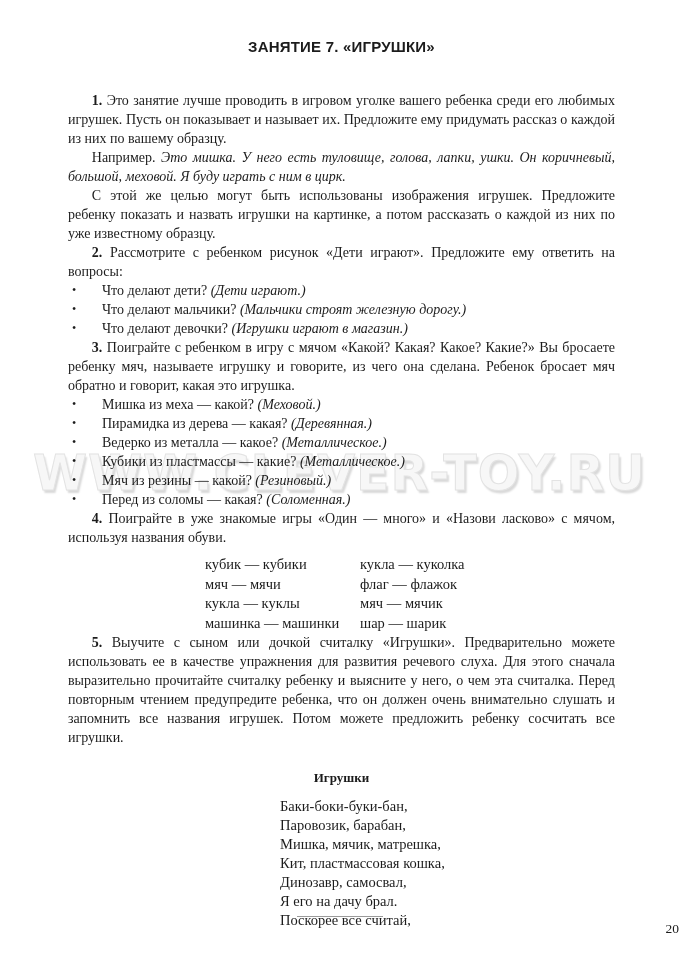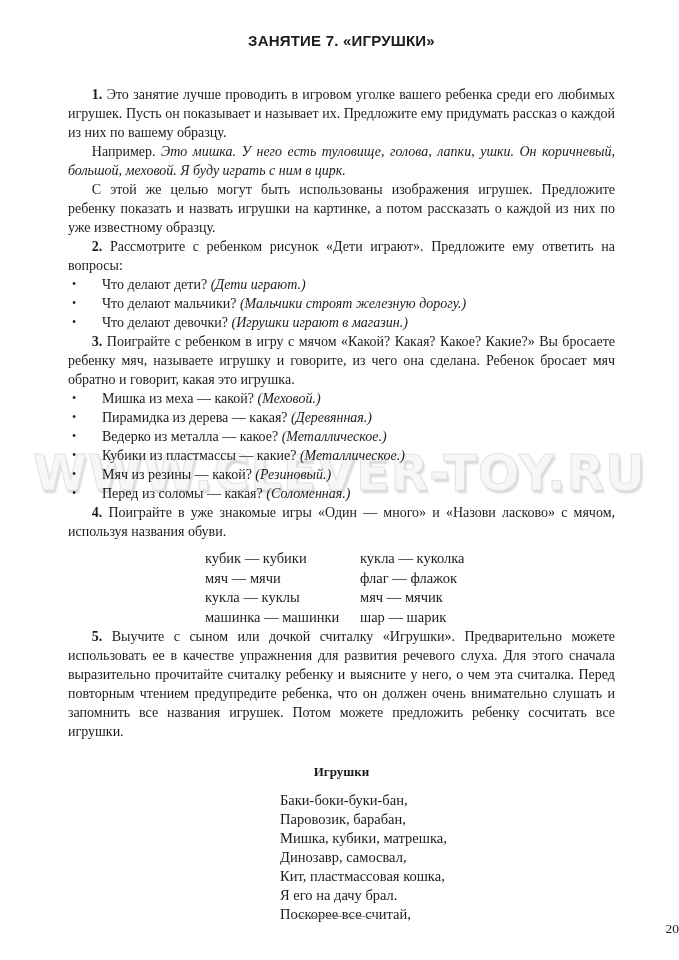--- a/index.html
+++ b/index.html
@@ -15,21 +15,21 @@
     position:relative;
     z-index:2;
     padding:26px 64px 0 68px;
   }
   .title{
     font-family:"Liberation Sans", sans-serif;
     font-weight:bold;
     font-size:15px;
     text-align:center;
     letter-spacing:.2px;
-    margin:6px 0 36px 0;
+    margin:12px 0 36px 0;
   }
   .para{
     margin:0;
     font-size:14px;
     line-height:19px;
     text-align:justify;
     text-indent:1.7em;
   }
   .para b{font-weight:bold;}
   .bullet-row{
@@ -150,23 +150,23 @@
       </div>
     </div>
 
     <p class="para"><b>5.</b> <span>Выучите с сыном или дочкой считалку «Игрушки». Предварительно можете использовать ее в качестве упражнения для развития речевого слуха. Для этого сначала выразительно прочитайте считалку ребенку и выясните у него, о чем эта считалка. Перед повторным чтением предупредите ребенка, что он должен очень внимательно слушать и запомнить все названия игрушек. Потом можете предложить ребенку сосчитать все игрушки.</span></p>
 
     <div class="poem-heading">Игрушки</div>
 
     <div class="poem">
       <div>Баки-боки-буки-бан,</div>
       <div>Паровозик, барабан,</div>
-      <div>Мишка, кубики, матрешка,</div>
+      <div>Мишка, мячик, матрешка,</div>
+      <div>Кит, пластмассовая кошка,</div>
       <div>Динозавр, самосвал,</div>
-      <div>Кит, пластмассовая кошка,</div>
       <div>Я его на дачу брал.</div>
       <div>Поскорее все считай,</div>
 
     </div>
 
   </div>
 
   <div class="footer">
     <div class="footer-rule"></div>
     <div class="page-number">20</div>

